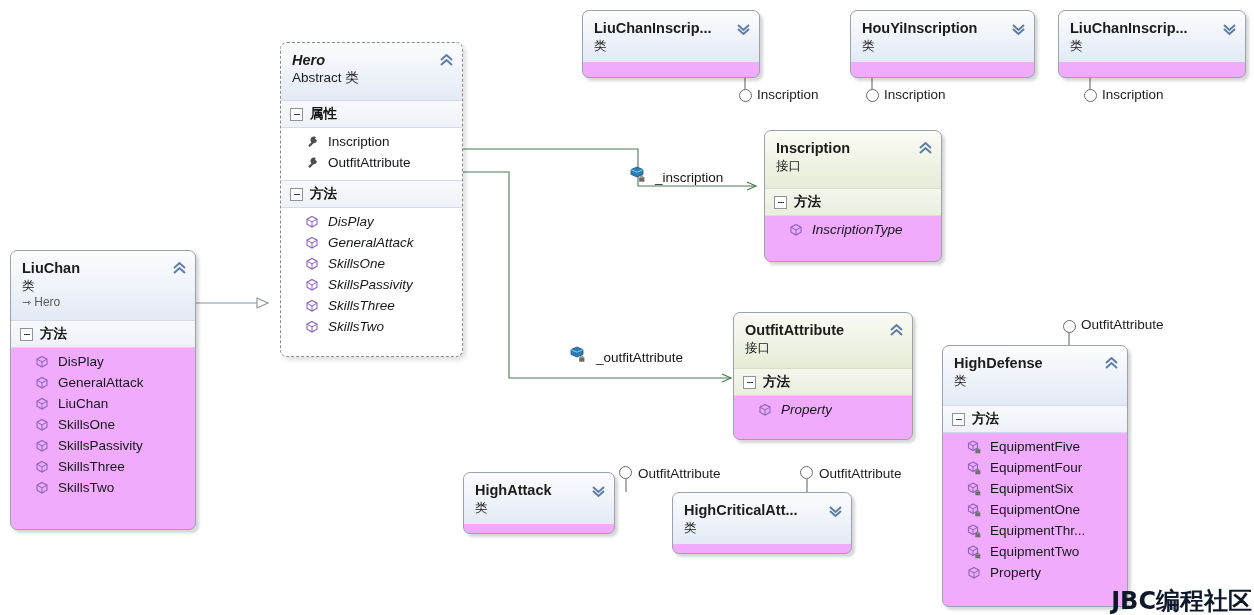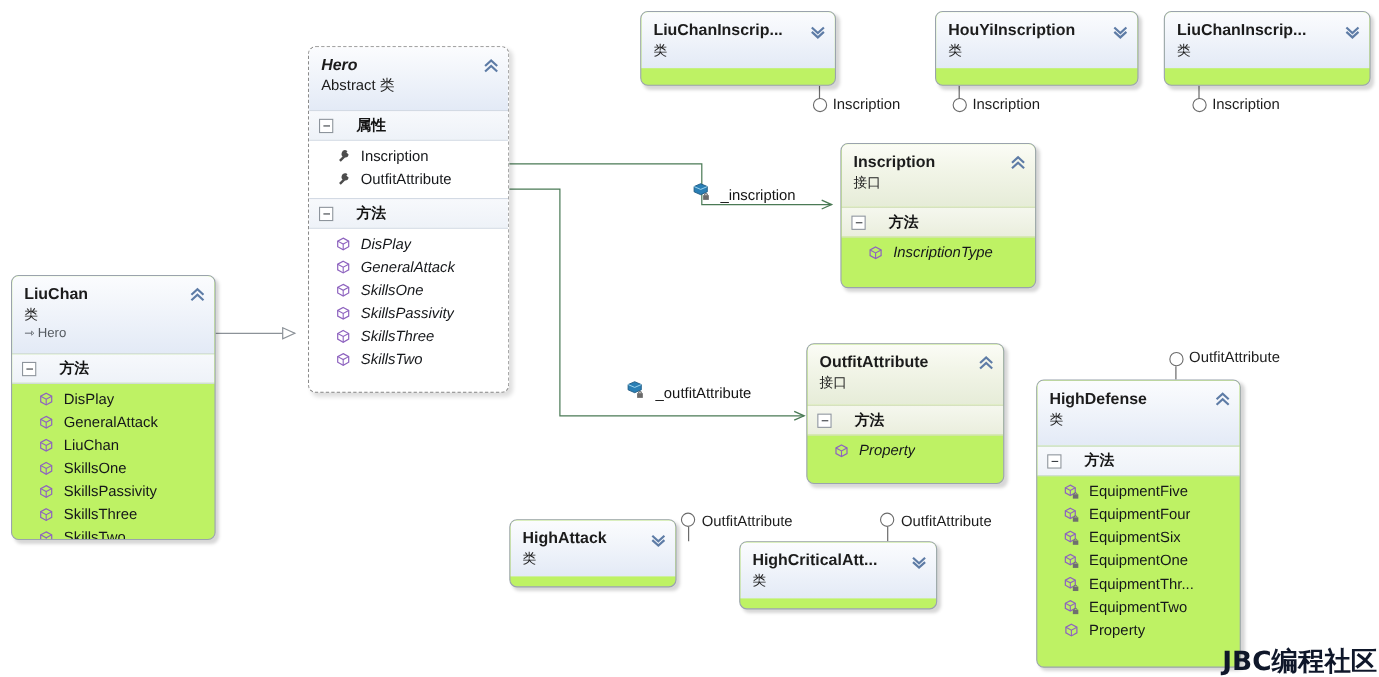--- a/index.html
+++ b/index.html
@@ -12,21 +12,21 @@
   }
   #canvas{position:absolute;left:0;top:0;width:1254px;height:615px;}
   .conn-layer{position:absolute;left:0;top:0;width:1254px;height:615px;pointer-events:none;}
 
   
   .uml{
     position:absolute;
     box-sizing:border-box;
     border:1px solid #9aa3ad;
     border-radius:7px;
-    background:#bef264;
+    background:#f0abfc;
     box-shadow:3px 3px 3px rgba(0,0,0,0.16);
     overflow:hidden;
   }
   .uml.dashed{
     border:1px dashed #8a8a8a;
     box-shadow:3px 3px 4px rgba(0,0,0,0.13);
     background:#ffffff;
   }
   .uml .hdr{
     position:relative;
@@ -52,21 +52,21 @@
   .uml .t-base .arrow-g{color:#3a3f45;margin-right:3px;font-size:11px;}
 
   .chev{
     position:absolute;right:8px;top:10px;width:15px;height:15px;
     color:#5e7ca6;
   }
   .chev svg{display:block;}
 
   
   .sect{
-    display:flex;align-items:center;gap:21px;
+    display:flex;align-items:center;gap:7px;
     padding:4px 20px 4px 9px;
     background:linear-gradient(to bottom,#f7f9fc 0%,#eef2f8 100%);
     border-top:1px solid #d3dae4;
     border-bottom:1px solid #d3dae4;
     font-size:13.5px;font-weight:bold;color:#141414;
   }
   .uml.iface .sect{
     background:linear-gradient(to bottom,#f5f7ee 0%,#eaeedd 100%);
     border-top:1px solid #d9dfc8;border-bottom:1px solid #d9dfc8;
   }
@@ -295,21 +295,21 @@
           <svg width="14" height="14" viewBox="0 0 14 14">
               <path d="M7,1.5 L12,4.2 L12,9.3 L7,12.1 L2,9.3 L2,4.2 z" fill="none" stroke="#8e63bf" stroke-width="1.1"></path>
               <path d="M2,4.2 L7,6.9 L12,4.2 M7,6.9 L7,12.1" fill="none" stroke="#8e63bf" stroke-width="1"></path>
             </svg>
         </span>
         <span class="lbl">SkillsTwo</span>
       </div>
     </div>
   </div>
 
-  <div class="uml" style="left:10px;top:250px;width:186px;height:241px;">
+  <div class="uml" style="left:10px;top:250px;width:186px;height:280px;">
     <div class="hdr" style="padding-bottom:10px;">
       <div class="t-name">LiuChan</div>
       <div class="t-kind">类</div>
       <div class="t-base">
         <span class="arrow-g">⇾</span><span>Hero</span>
       </div>
       <span class="chev">
         <svg width="15" height="15" viewBox="0 0 15 15">
             <path d="M2,7 L7.5,2 L13,7" fill="none" stroke="#5e7ca6" stroke-width="2"></path>
             <path d="M2,12 L7.5,7 L13,12" fill="none" stroke="#5e7ca6" stroke-width="2"></path>

